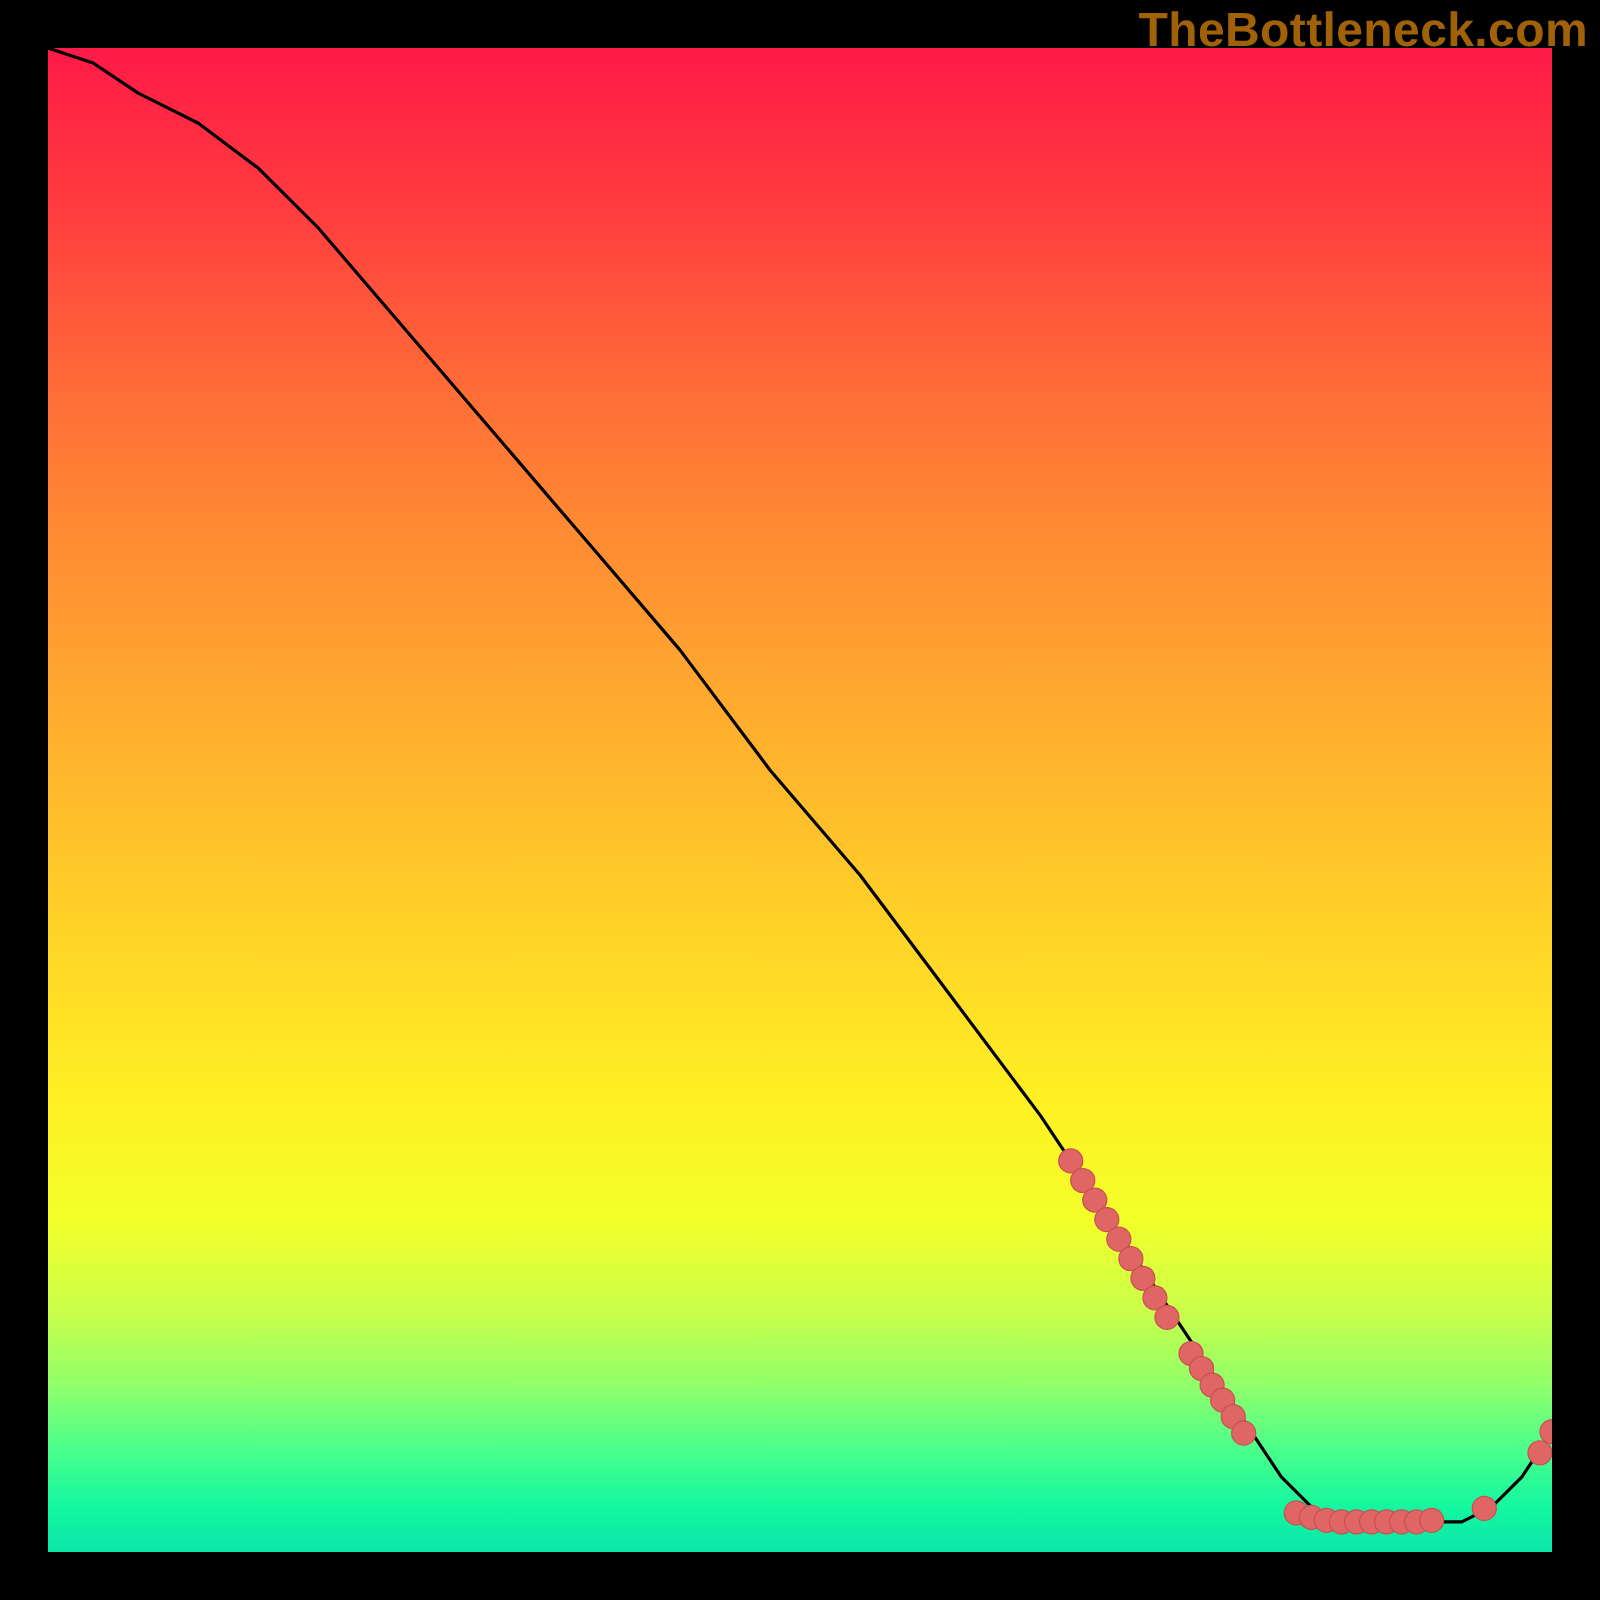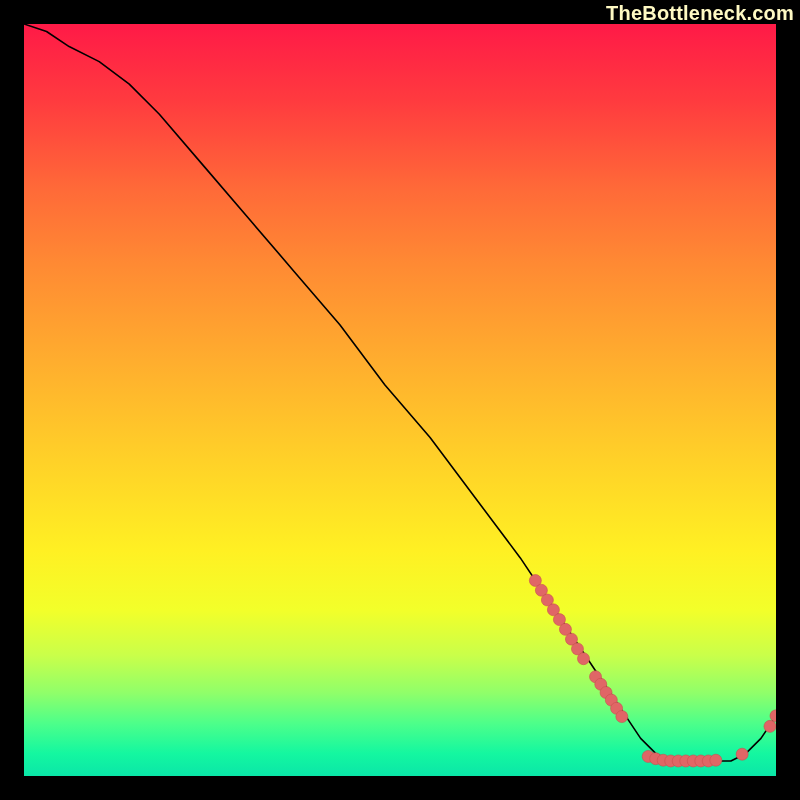--- a/index.html
+++ b/index.html
@@ -30,23 +30,23 @@
       #4dff8a 93%,
       #14f7a0 97%,
       #0ae6a8 100%
     );
   }
   .watermark {
     position: absolute;
     top: 2px;
     right: 6px;
     font-family: Arial, Helvetica, sans-serif;
-    font-size: 20px;
+    font-size: 24px;
     font-weight: 600;
-    color: #fef9c3;
+    color: #a16207;
     letter-spacing: 0.2px;
     user-select: none;
   }
   svg.curve {
     position: absolute;
     left: 0; top: 0;
     width: 100%;
     height: 100%;
   }
   .curve-path {

